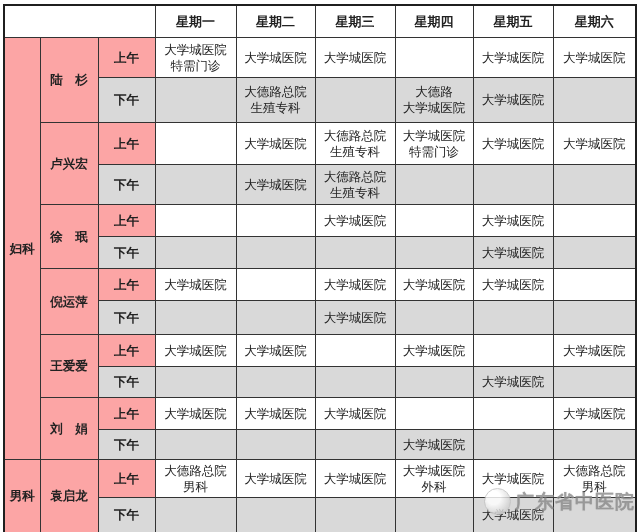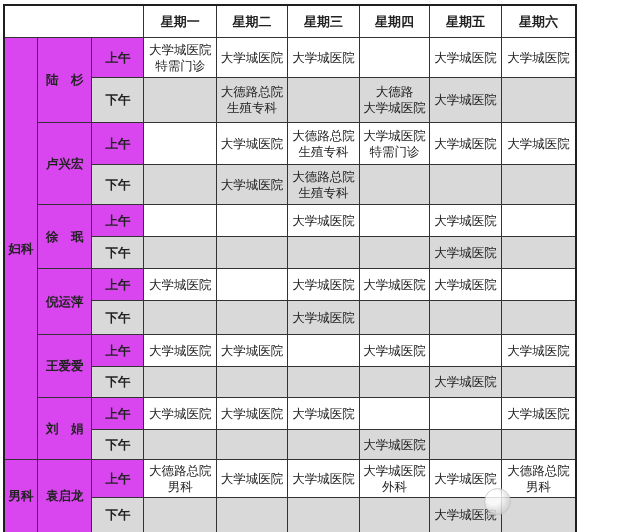--- a/index.html
+++ b/index.html
@@ -1,18 +1,18 @@
 <!DOCTYPE html>
 <html><head>
 <meta charset="utf-8">
 <style>
   html,body{margin:0;padding:0;background:#fff;}
   #stage{
     position:relative;
-    width:577px;height:532px;
+    width:640px;height:532px;
     background:#fff;
     overflow:hidden;
     font-family:"Liberation Sans","DejaVu Sans",sans-serif;
     color:#222;
   }
   table.schedule{
     position:absolute;left:3px;top:4px;
     border-collapse:collapse;
     table-layout:fixed;
     border:2px solid #1f1f1f;
@@ -29,21 +29,21 @@
   }
   table.schedule thead th{
     font-weight:bold;
     font-size:13px;
     background:#fff;
     height:29px;
   }
   td.dept-cell, td.name-cell, td.time-cell{
     font-weight:bold;
     font-size:13px;
-    background:#d946ef;
+    background:#fca5a5;
   }
   td.day-cell{ white-space:pre-line; }
   tr.pm > td.time-cell,
   tr.pm > td.day-cell{ background:#d9d9d9; }
   .watermark{
     position:absolute;
     left:484px;top:488px;
     display:flex;align-items:center;
     z-index:5;
     opacity:.82;
@@ -237,15 +237,16 @@
           <td class="day-cell"></td>
           <td class="day-cell"></td>
           <td class="day-cell">大学城医院</td>
           <td class="day-cell"></td>
         </tr>
       </tbody>
   </table>
 
   <div class="watermark">
     <span class="wm-logo"></span>
+    <span class="wm-text">广东省中医院</span>
   </div>
 
 </div>
 
 </body></html>

